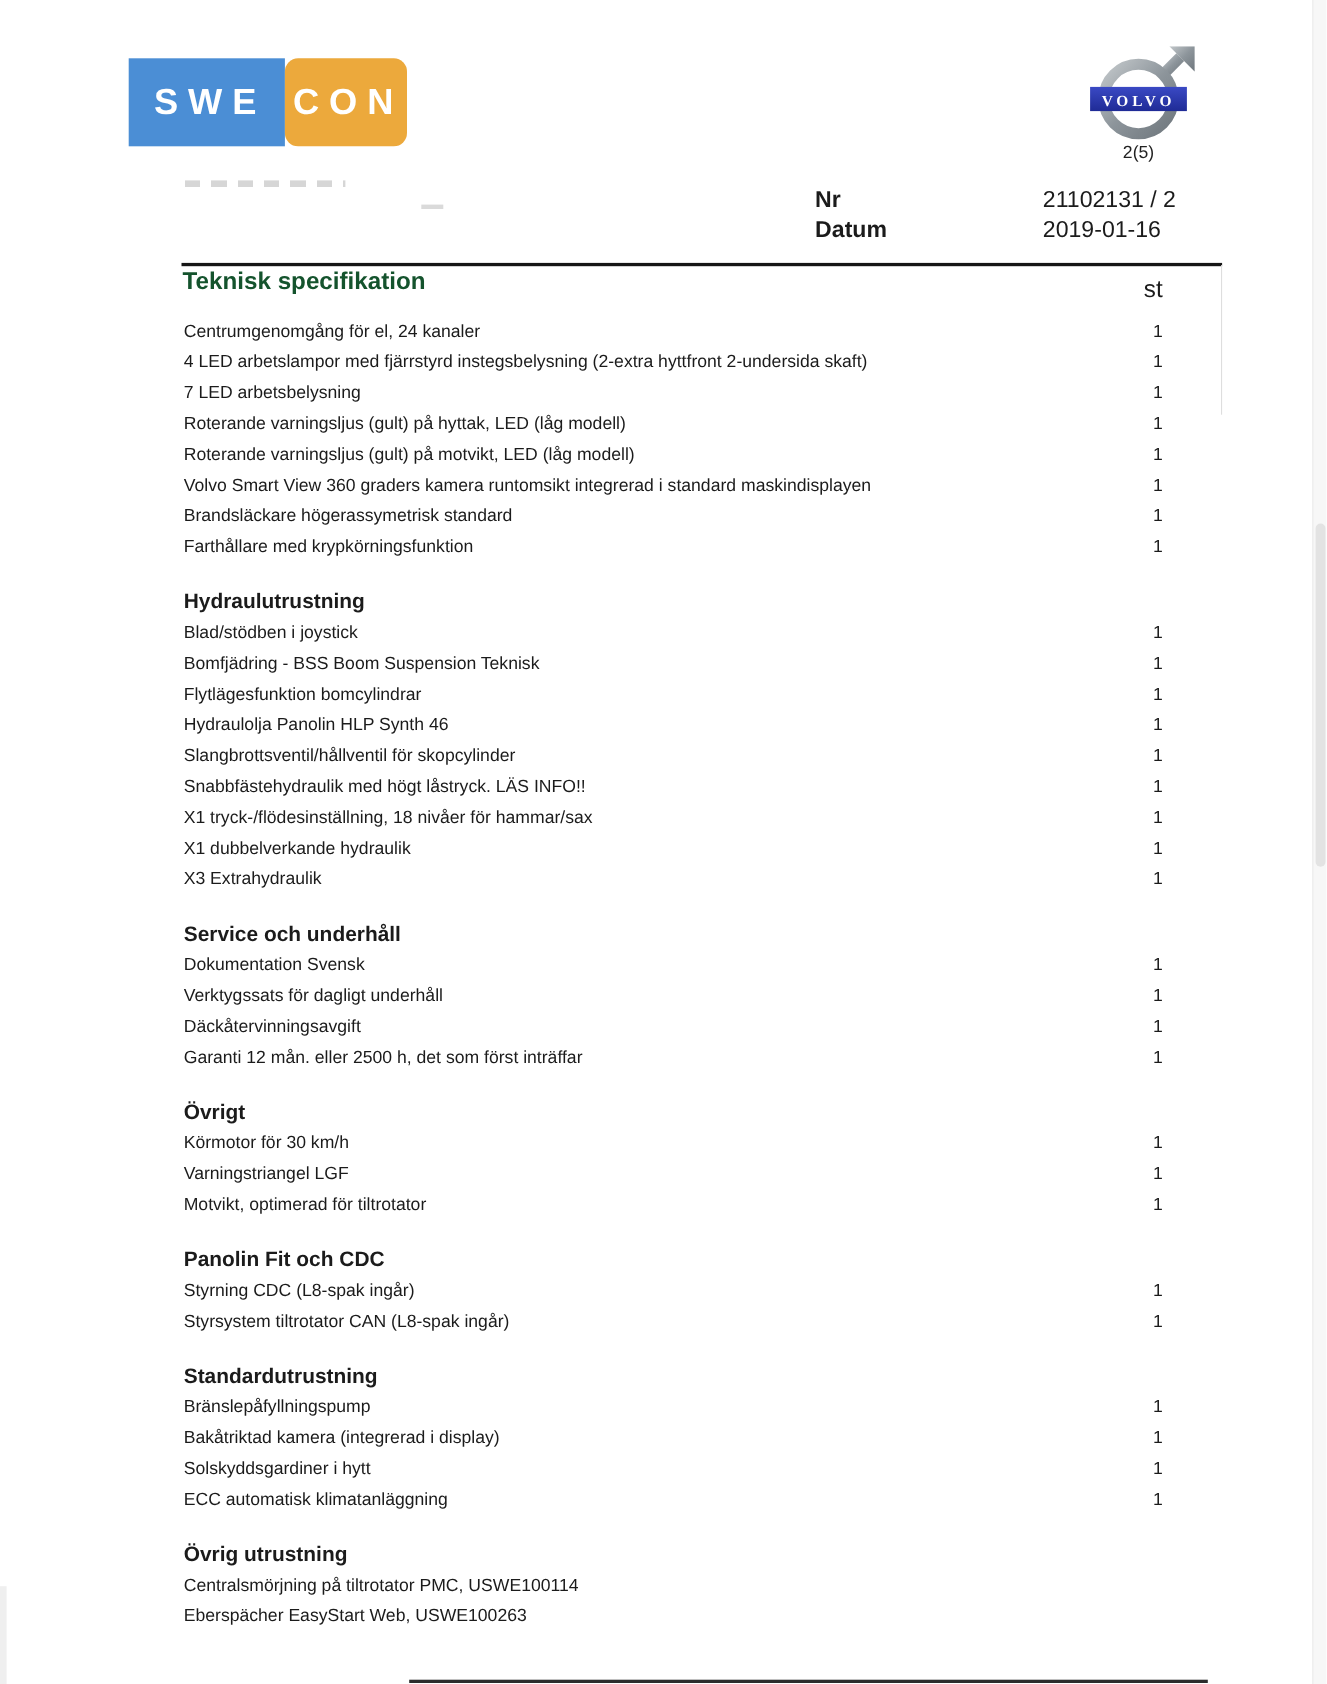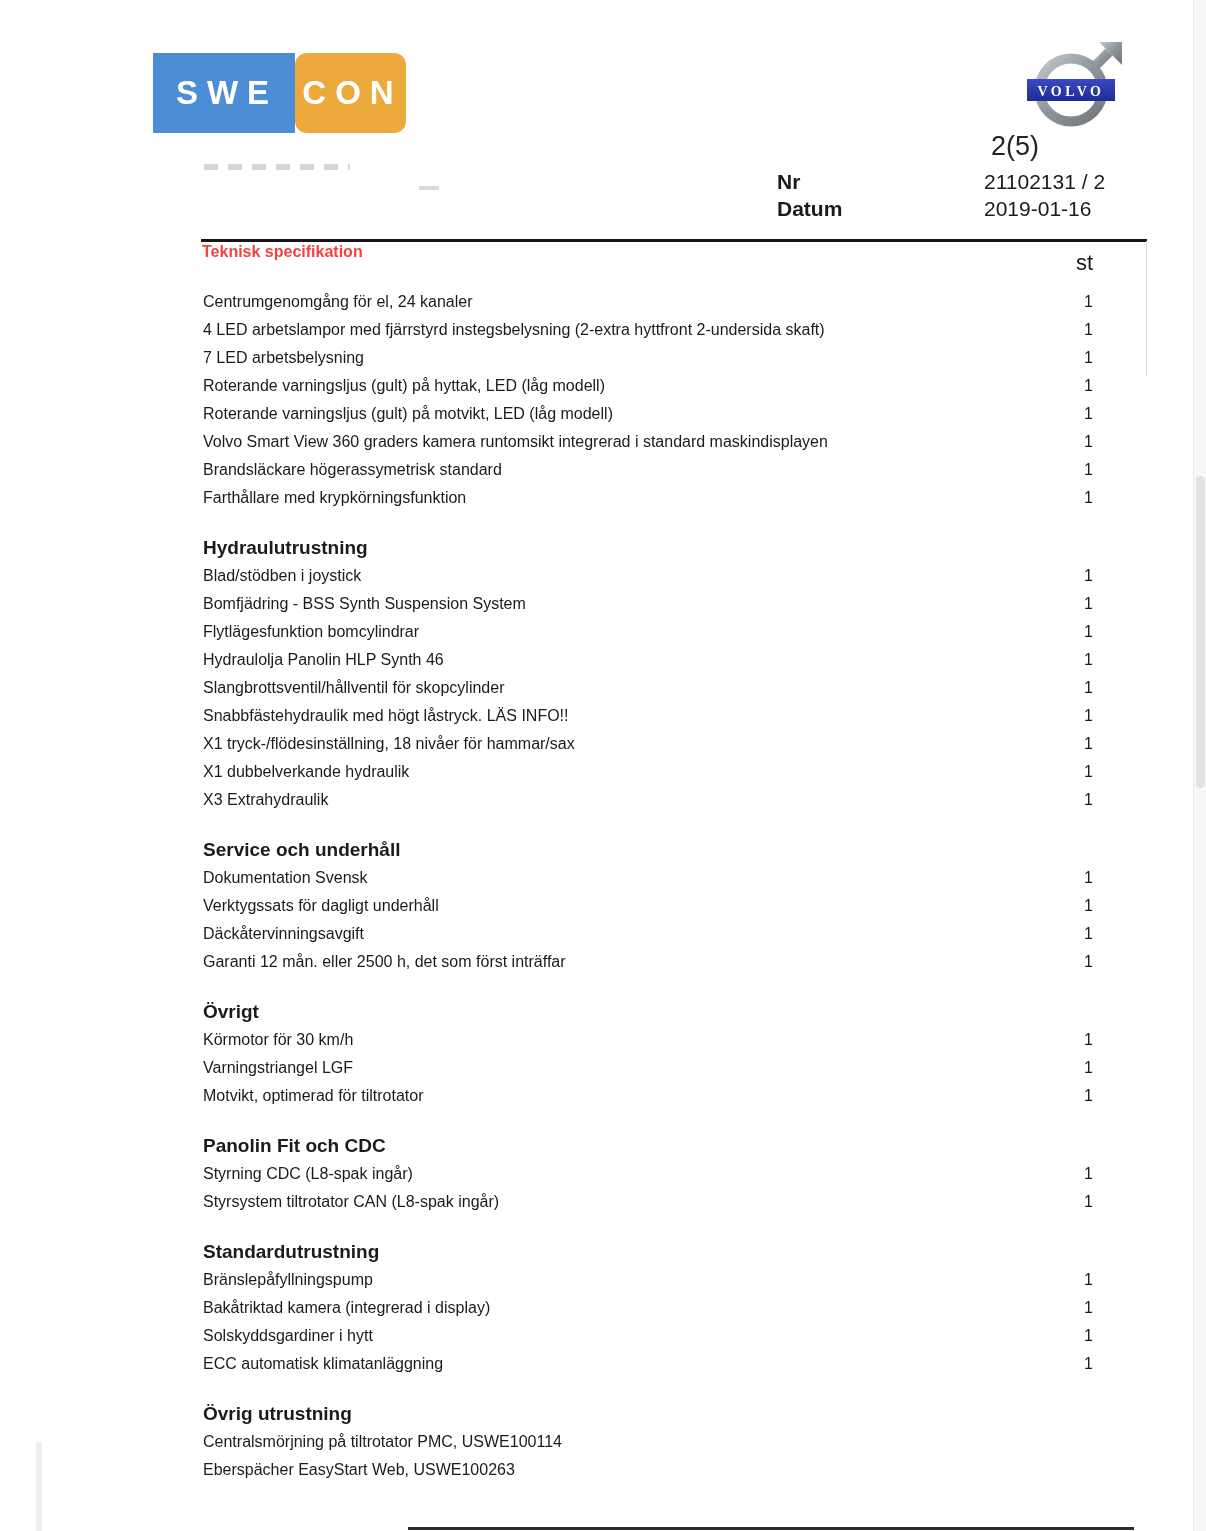--- a/index.html
+++ b/index.html
@@ -2,52 +2,52 @@
 <html><head>
 <meta charset="utf-8">
 <title>Teknisk specifikation</title>
 <style>
   html,body{margin:0;padding:0;}
   body{
     width:1206px;height:1531px;background:#ffffff;position:relative;
     font-family:"Liberation Sans","DejaVu Sans",sans-serif;color:#1b1b1b;
     overflow:hidden;
   }
-  .page{position:absolute;inset:0;background:#fff;margin-left:36px;}
+  .page{position:absolute;inset:0;background:#fff;}
 
   
   .swecon{position:absolute;left:117px;top:53px;width:253px;height:80px;display:flex;}
   .swecon .swe{
     width:136px;display:flex;align-items:center;justify-content:center;
     color:#fff;font-weight:bold;font-size:33px;letter-spacing:9px;padding-left:6px;
   }
   .swecon .con{
     position:relative;flex:1;display:flex;align-items:center;justify-content:center;
     color:#fff;font-weight:bold;font-size:33px;letter-spacing:9px;padding-left:4px;border-radius:12px;
   }
   .swecon .notch{
     position:absolute;left:216px;top:20px;width:40px;height:40px;
     background:#fff;border-radius:50%;
   }
 
   
   .volvo{position:absolute;left:983px;top:42px;width:104px;height:104px;}
   .volvo-page{
-    position:absolute;left:927px;top:131px;width:104px;text-align:center;
-    font-size:27px;color:#222;
+    position:absolute;left:983px;top:131px;width:104px;text-align:center;
+    font-size:16px;color:#222;
   }
 
   
   .meta-labels{position:absolute;left:741px;top:168px;font-weight:bold;font-size:21px;line-height:27px;}
   .meta-values{position:absolute;left:948px;top:168px;font-size:21px;line-height:27px;}
 
   .header-rule{position:absolute;left:165px;top:239px;width:946px;height:3px;background:#161616;}
   .vline-artifact{position:absolute;left:1110px;top:241px;width:1px;height:136px;background:#dedede;}
 
-  .doc-title{position:absolute;left:166px;top:243px;font-size:16px;font-weight:bold;color:#ef4444;}
+  .doc-title{position:absolute;left:166px;top:243px;font-size:22px;font-weight:bold;color:#14532d;}
   .unit-header{position:absolute;left:167px;top:250px;width:890px;text-align:right;font-size:22px;}
 
   
   .spec-list{position:absolute;left:167px;top:288px;width:890px;}
   .section{margin-top:22px;}
   .section:first-child{margin-top:0;}
   .section-heading{font-weight:bold;font-size:19px;line-height:28px;height:28px;white-space:nowrap;}
   .row{display:flex;font-size:16px;line-height:28px;height:28px;}
   .row .label{flex:1;white-space:nowrap;}
   .row .qty{width:40px;text-align:right;}
@@ -156,21 +156,21 @@
           <span class="qty">1</span>
         </div>
       </div>
       <div class="section">
         <div class="section-heading">Hydraulutrustning</div>
         <div class="row">
           <span class="label">Blad/stödben i joystick</span>
           <span class="qty">1</span>
         </div>
         <div class="row">
-          <span class="label">Bomfjädring - BSS Synth Suspension System</span>
+          <span class="label">Bomfjädring - BSS Boom Suspension Teknisk</span>
           <span class="qty">1</span>
         </div>
         <div class="row">
           <span class="label">Flytlägesfunktion bomcylindrar</span>
           <span class="qty">1</span>
         </div>
         <div class="row">
           <span class="label">Hydraulolja Panolin HLP Synth 46</span>
           <span class="qty">1</span>
         </div>

